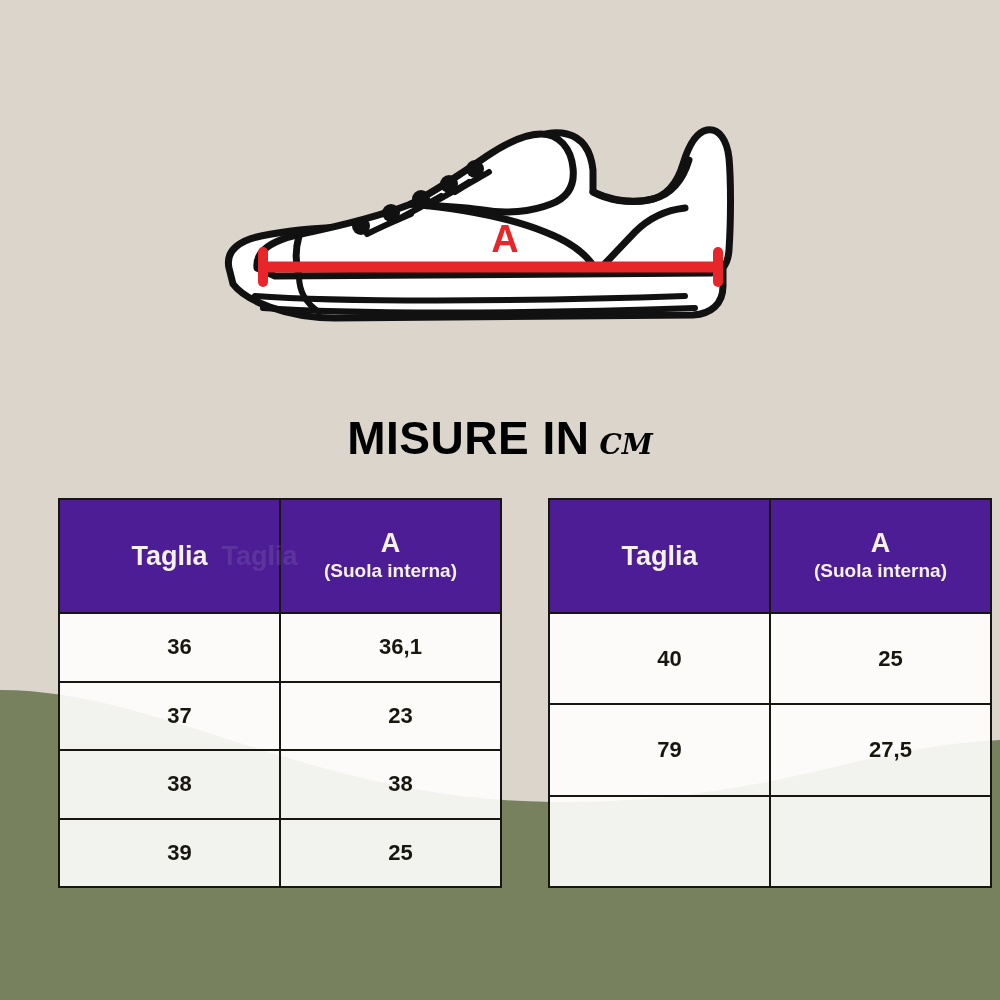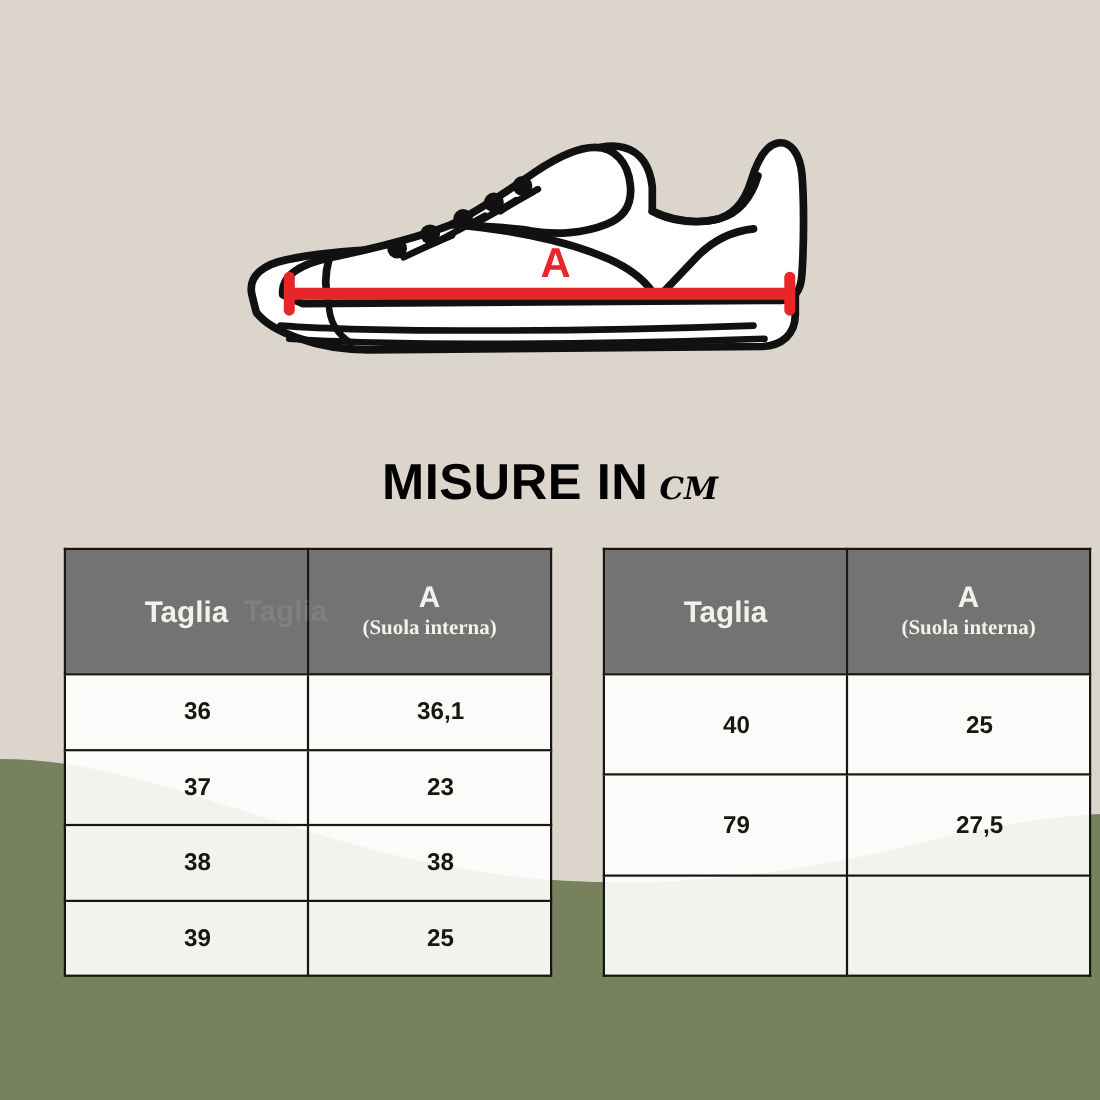--- a/index.html
+++ b/index.html
@@ -48,41 +48,41 @@
     border:2px solid #17170f;
     border-collapse:collapse;
     table-layout:fixed;
   }
   .size-table td,.size-table th{
     border:2px solid #17170f;
     padding:0;
     margin:0;
   }
   .size-table thead th{
-    background:#737373;
+    background:#4c1d95;
     color:#f4f1ea;
     height:112px;
     vertical-align:middle;
     text-align:center;
     font-weight:bold;
   }
   .th-taglia{font-size:27px;position:relative;}
   .th-ghost{
     position:absolute;
     left:calc(50% + 52px);
     top:50%;
     transform:translateY(-50%);
     color:rgba(244,241,234,0.10);
     font-size:27px;
     font-weight:bold;
     white-space:nowrap;
     pointer-events:none;
   }
   .th-a-main{font-size:27px;line-height:30px;display:block;}
-  .th-a-sub{font-size:19px;line-height:26px;display:block;font-weight:bold;font-family:Liberation Serif, serif;}
+  .th-a-sub{font-size:19px;line-height:26px;display:block;font-weight:bold;}
   .size-table tbody td{
     background:rgba(255,255,255,0.90);
     height:66px;
     text-align:center;
     vertical-align:middle;
     font-size:22px;
     font-weight:bold;
     color:#17170f;
     padding-left:20px;
   }

